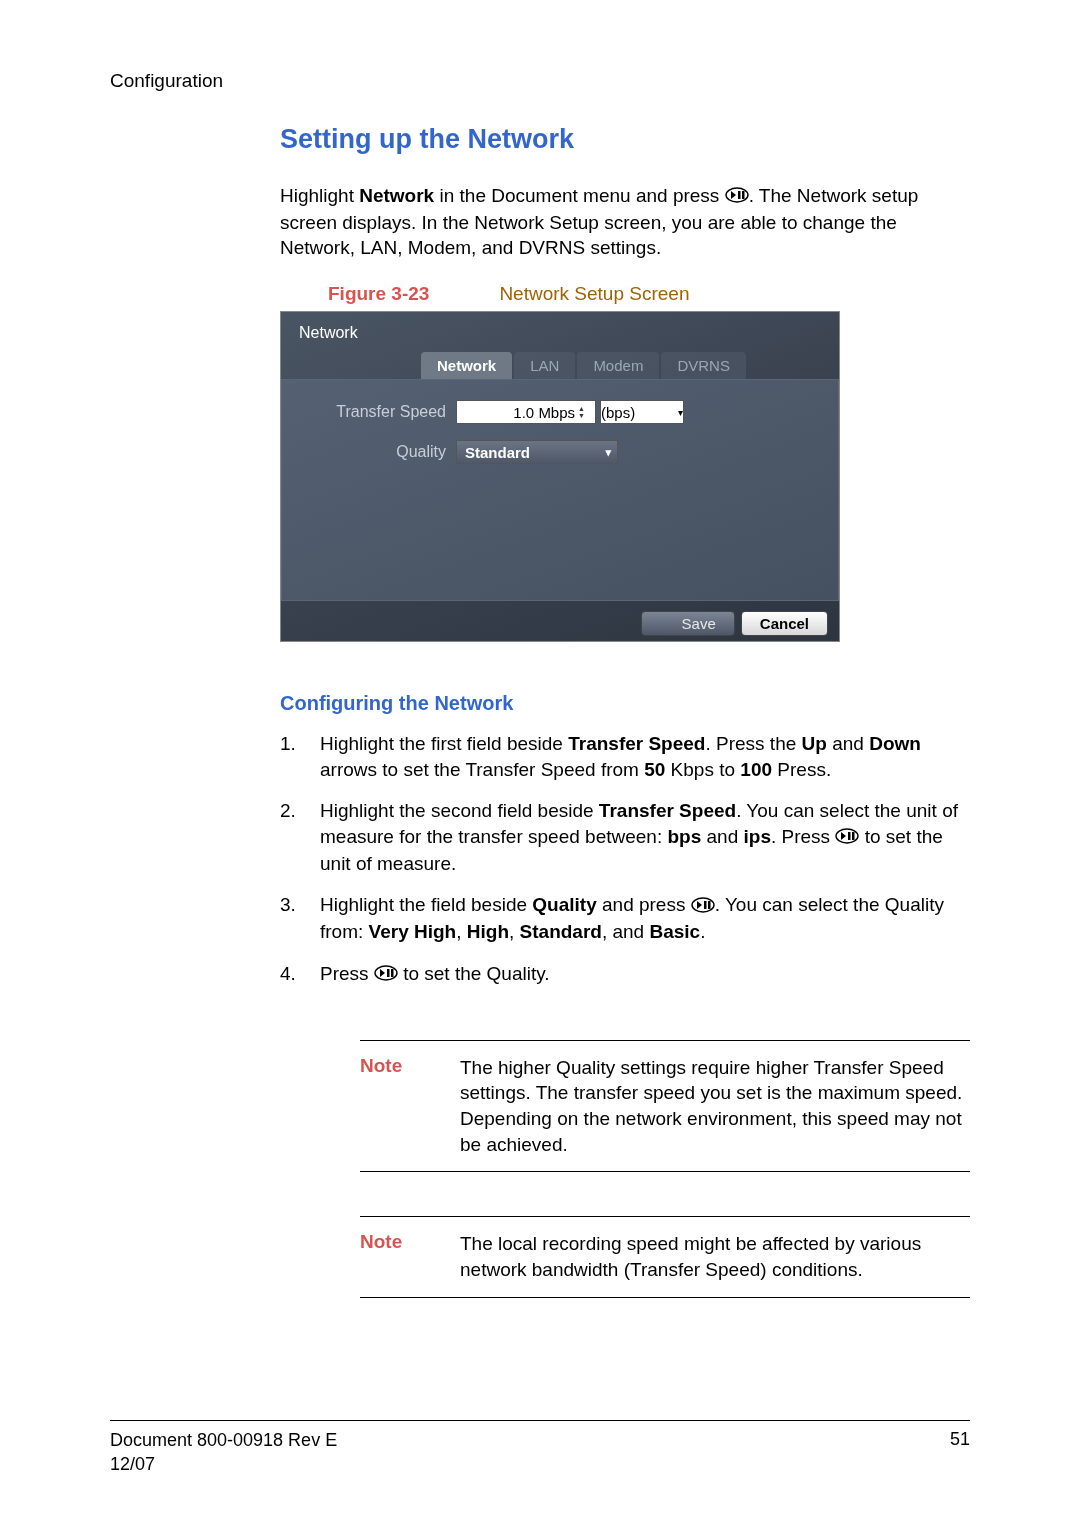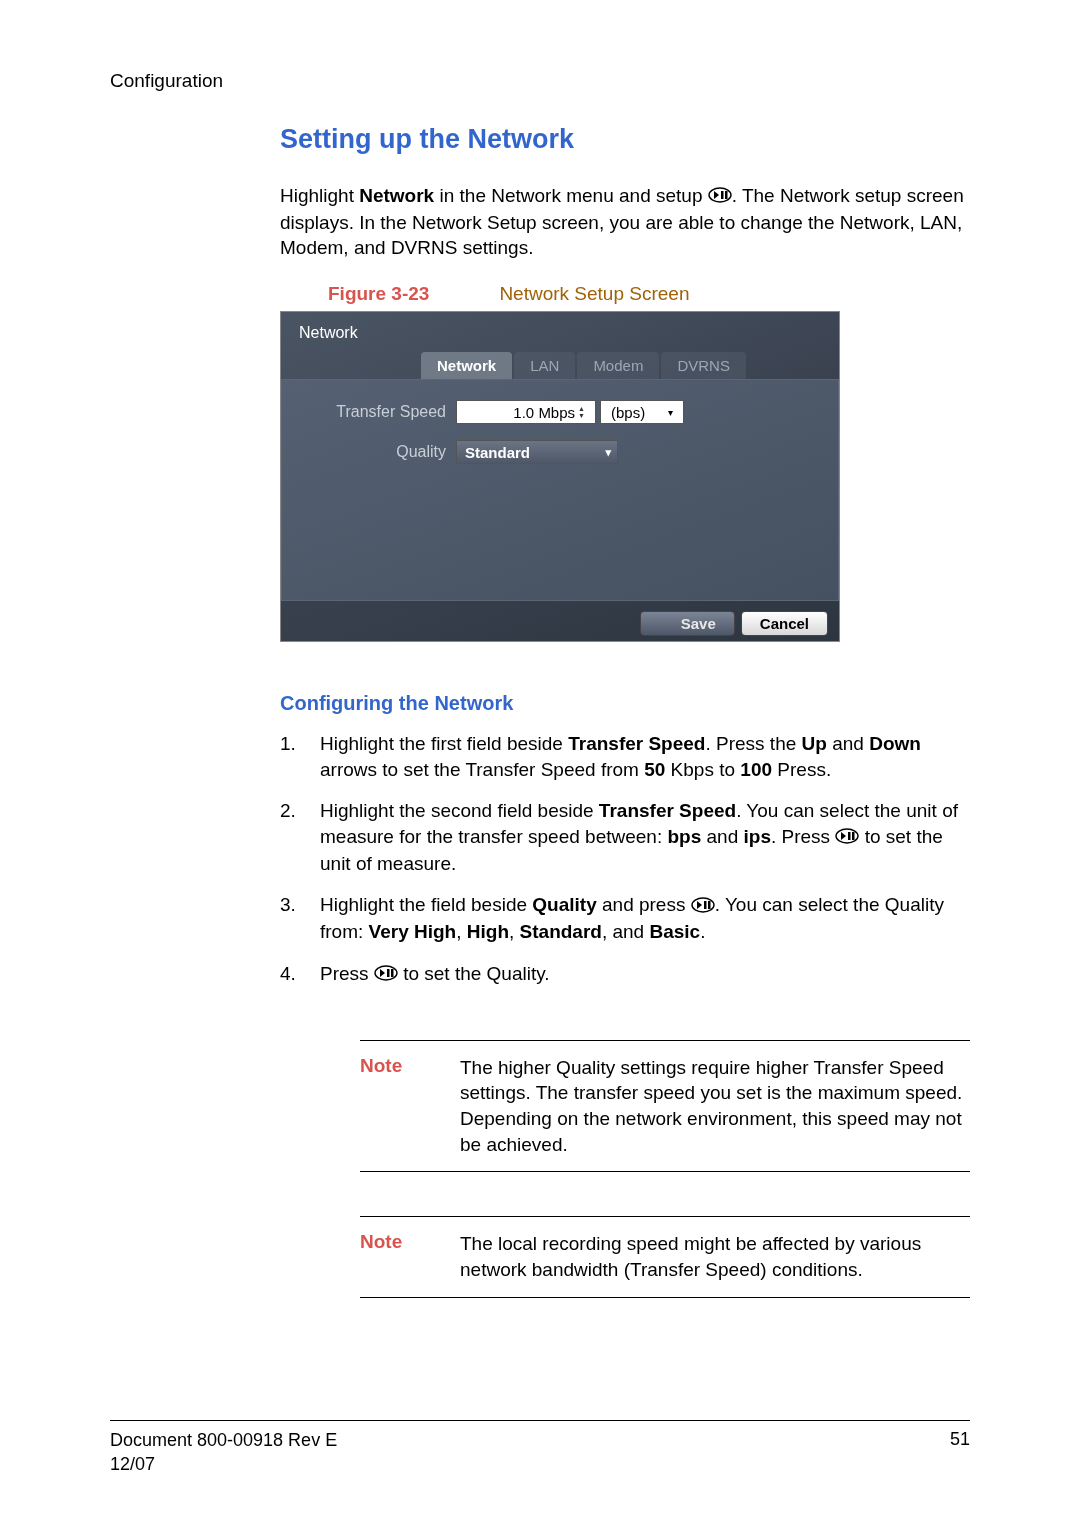--- a/index.html
+++ b/index.html
@@ -117,21 +117,21 @@
     }
     .speed-box {
       width: 140px;
       position: relative;
     }
     .unit-box {
       width: 84px;
       margin-left: 4px;
       text-align: center;
       justify-content: space-between;
-      padding: 2px 10px;
+      padding: 2px 0;
     }
     .quality-box {
       width: 162px;
       background: linear-gradient(#6a7484, #4e5868);
       color: #fff;
       border: 1px solid #555;
       padding: 2px 8px;
       justify-content: flex-start;
       font-weight: bold;
       position: relative;
@@ -151,21 +151,21 @@
     }
     .btn {
       padding: 3px 18px;
       font-size: 15px;
       border: 1px solid #444;
       border-radius: 4px;
     }
     .btn-save {
       background: linear-gradient(#7b8595, #4d5767);
       color: #e8e8e8;
-      font-weight: bold;
+      font-weight: normal;
       padding-left: 40px;
     }
     .btn-cancel {
       background: linear-gradient(#fff, #d8d8d8);
       color: #000;
       font-weight: bold;
     }
     .screenshot-footer {
       height: 40px;
     }
@@ -238,21 +238,21 @@
   </style>
 </head>
 <body>
 
 <div class="header-label">Configuration</div>
 
 <div class="main-content">
   <h1 class="section-title">Setting up the Network</h1>
 
   <p class="intro-para">
-    <span>Highlight </span><b>Network</b><span> in the Network menu and setup </span><span class="play-icon"><svg width="24" height="16" viewBox="0 0 24 16">
+    <span>Highlight </span><b>Network</b><span> in the Document menu and press </span><span class="play-icon"><svg width="24" height="16" viewBox="0 0 24 16">
           <ellipse cx="12" cy="8" rx="11" ry="7" fill="none" stroke="#000" stroke-width="1.4"></ellipse>
           <polygon points="6,4 6,12 11,8" fill="#000"></polygon>
           <rect x="13" y="4" width="2.5" height="8" fill="#000"></rect>
           <rect x="17" y="4" width="2.5" height="8" fill="#000"></rect>
         </svg></span><span>. The Network setup screen displays. In the Network Setup screen, you are able to change the Network, LAN, Modem, and DVRNS settings.</span>
   </p>
 
   <div class="figure-caption">
     <span class="fig-label">Figure 3-23</span><span class="fig-title">Network Setup Screen</span>
   </div>

